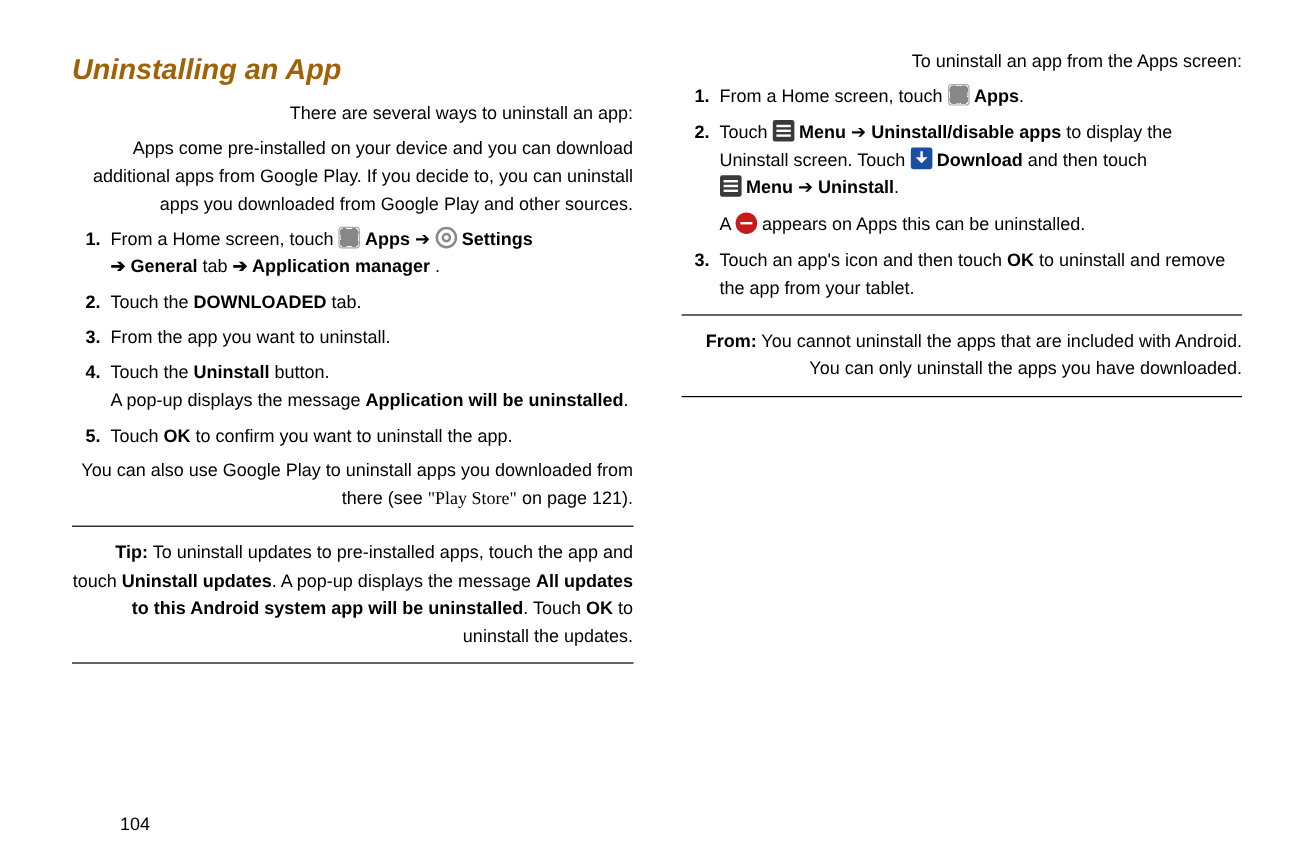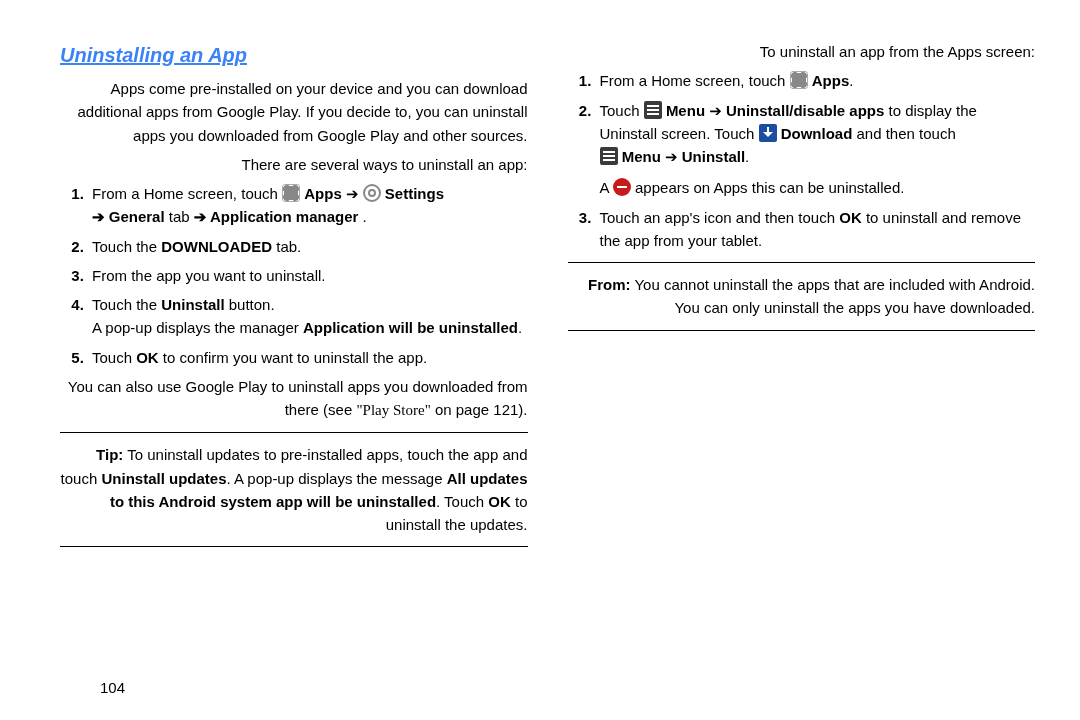--- a/index.html
+++ b/index.html
@@ -16,26 +16,25 @@
   .page {
     display: flex;
     padding: 40px 45px 0 60px;
     gap: 40px;
   }
   .col {
     flex: 1;
     line-height: 1.55;
   }
   .heading {
-    color: #3b82f6;
+    color: #a16207;
     font-style: italic;
     font-weight: bold;
-    font-size: 20px;
+    font-size: 24px;
     margin-bottom: 6px;
-    text-decoration: underline;
   }
   p { margin: 0 0 6px 0; text-align: right; }
   ol {
     margin: 4px 0 6px 0;
     padding-left: 28px;
   }
   ol li {
     margin-bottom: 6px;
     padding-left: 4px;
   }
@@ -136,22 +135,22 @@
     background: #fff;
   }
   .xref { font-family: Georgia, "Times New Roman", serif; }
 </style>
 </head>
 <body>
 
 <div class="page">
   <div class="col">
     <div class="heading">Uninstalling an App</div>
+    <p>There are several ways to uninstall an app:</p>
     <p>Apps come pre-installed on your device and you can download additional apps from Google Play. If you decide to, you can uninstall apps you downloaded from Google Play and other sources.</p>
-    <p>There are several ways to uninstall an app:</p>
     <ol>
       <li>
         <span>From a Home screen, touch </span>
         <span class="ic ic-apps"></span>
         <span class="b">Apps</span>
         <span> ➔ </span>
         <span class="ic ic-settings"></span>
         <span class="b">Settings</span><br>
         <span class="b">➔ </span>
         <span class="b">General</span>
@@ -160,21 +159,21 @@
         <span class="b">Application manager</span>
         <span>.</span>
       </li>
       <li>
         <span>Touch the </span><span class="b">DOWNLOADED</span><span> tab.</span>
       </li>
       <li>From the app you want to uninstall.</li>
       <li>
         <span>Touch the </span><span class="b">Uninstall</span><span> button.</span>
         <div class="sub">
-          <span>A pop-up displays the manager </span><span class="b">Application will be uninstalled</span><span>.</span>
+          <span>A pop-up displays the message </span><span class="b">Application will be uninstalled</span><span>.</span>
         </div>
       </li>
       <li>
         <span>Touch </span><span class="b">OK</span><span> to confirm you want to uninstall the app.</span>
       </li>
     </ol>
     <p>
       <span>You can also use Google Play to uninstall apps you downloaded from there (see </span><span class="xref">"Play Store"</span><span> on page 121).</span>
     </p>
     <hr class="rule">

